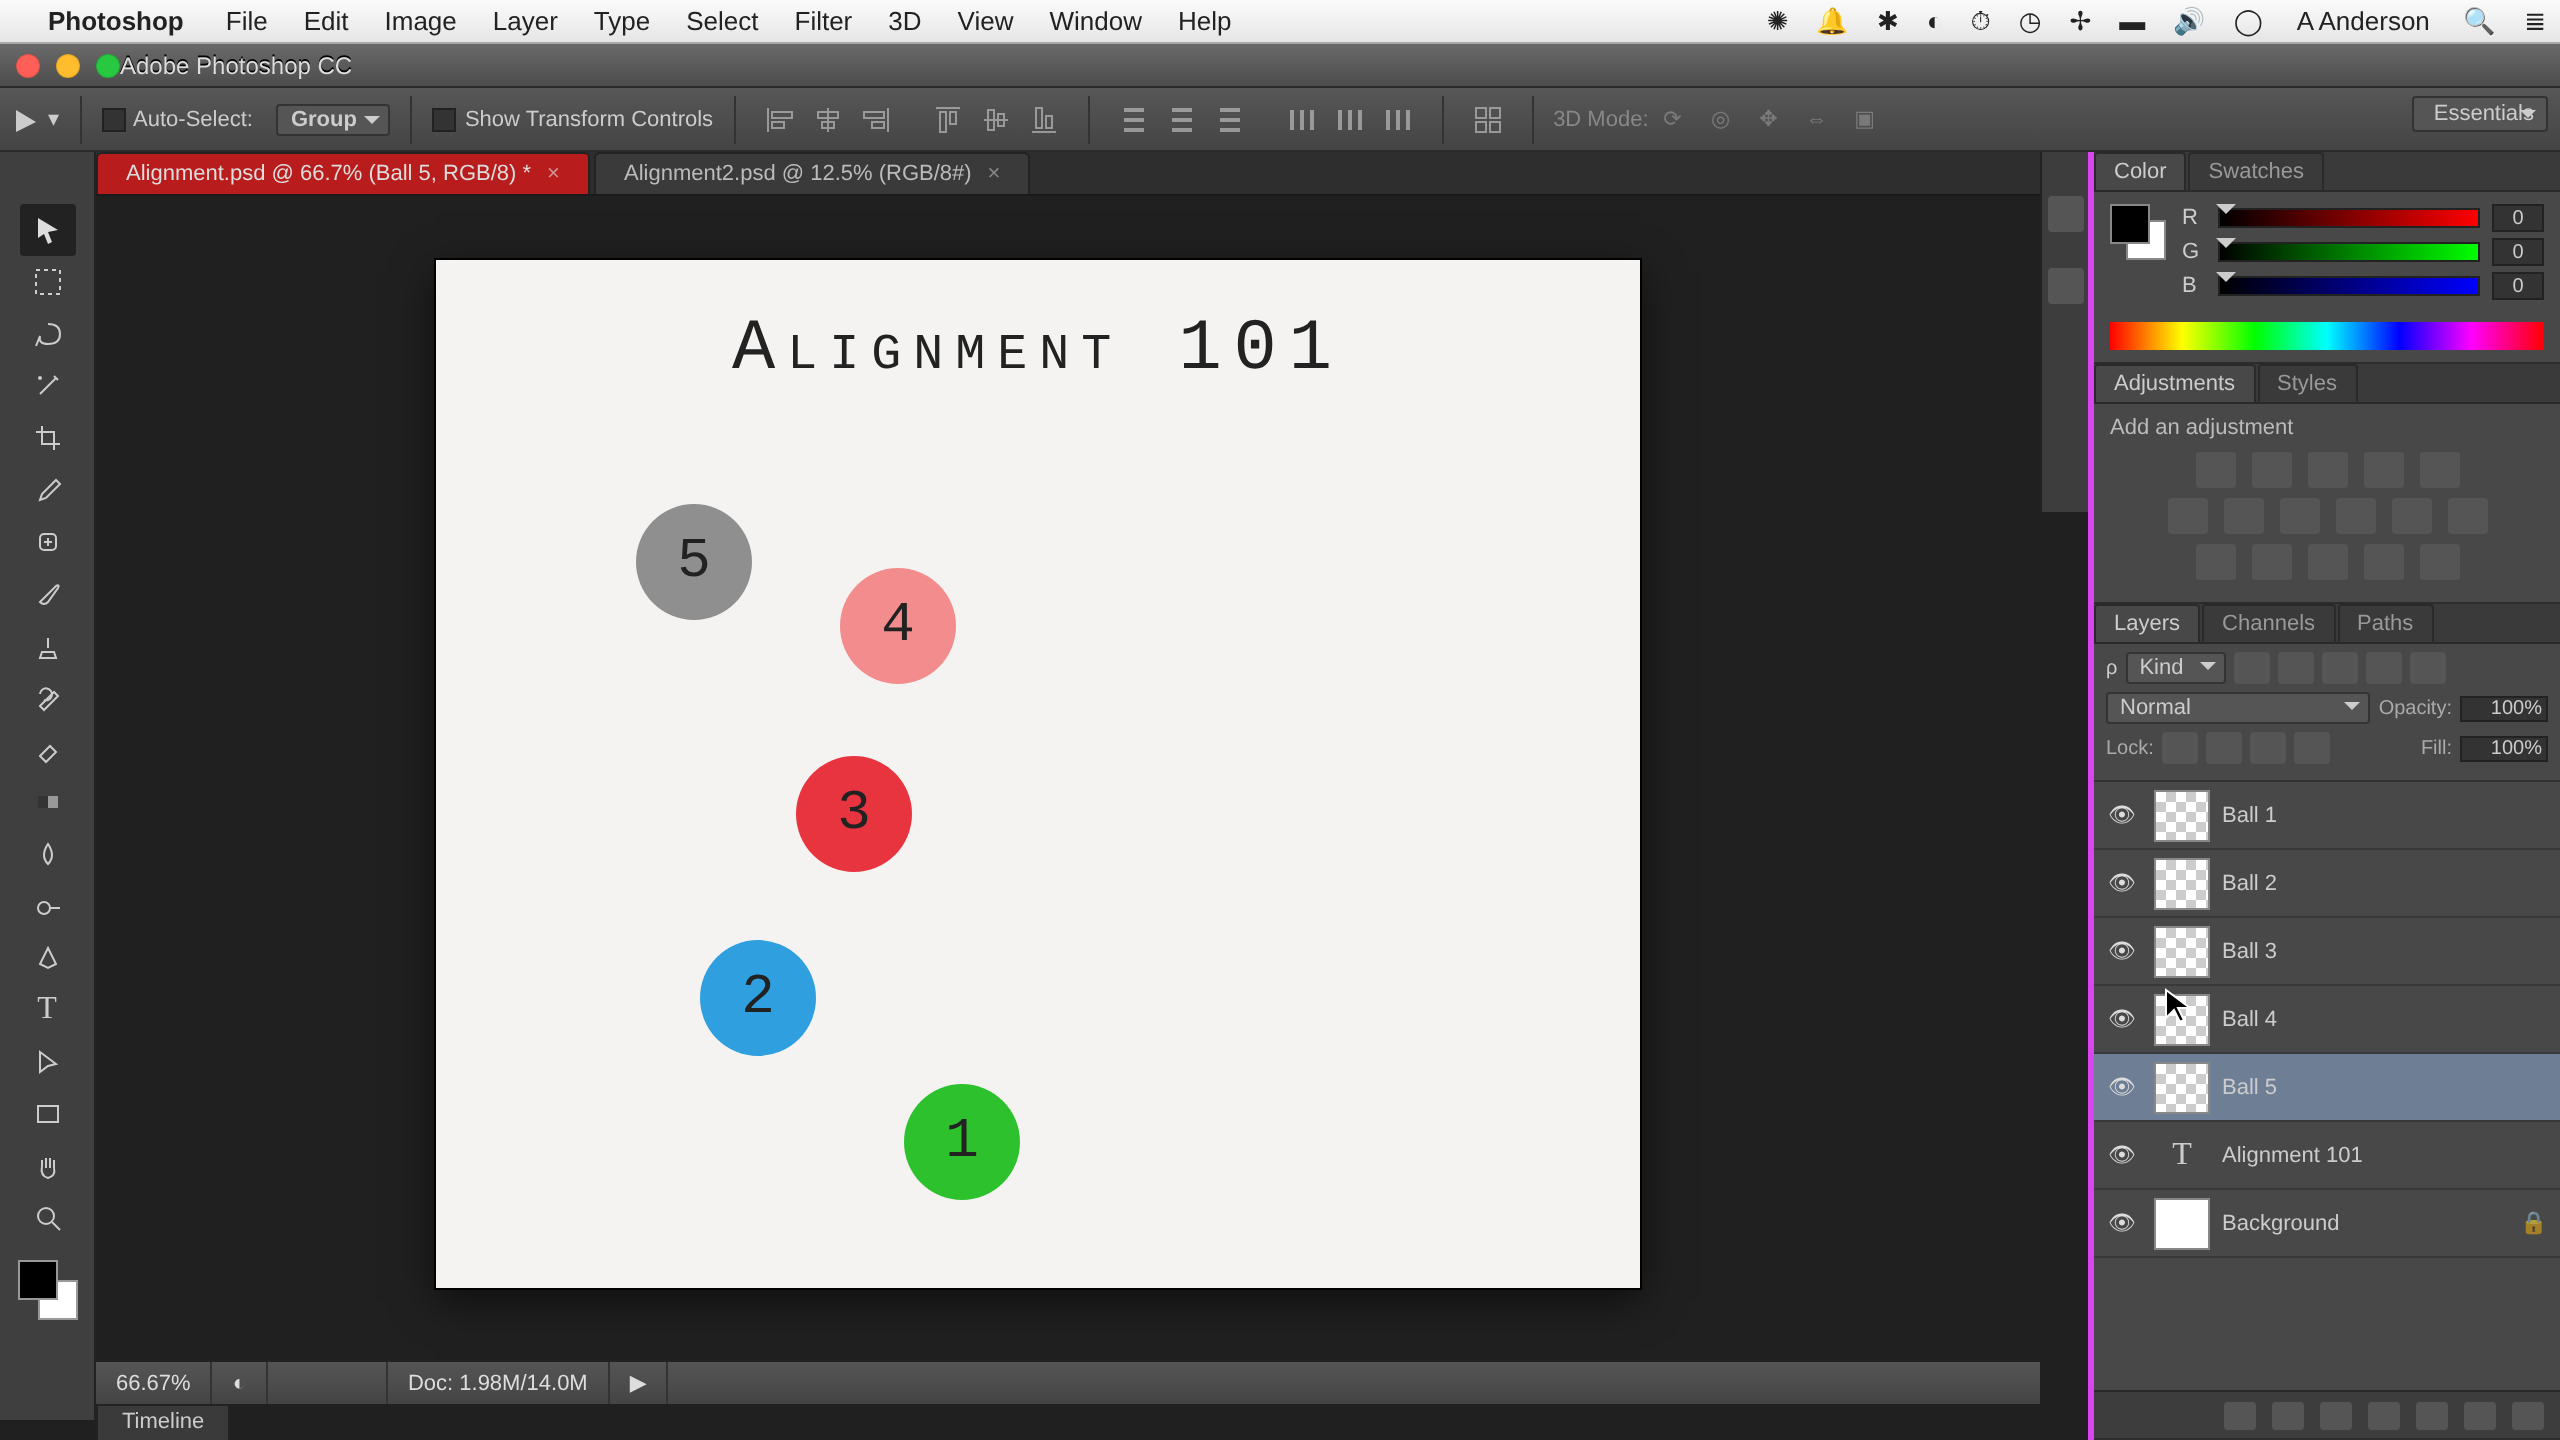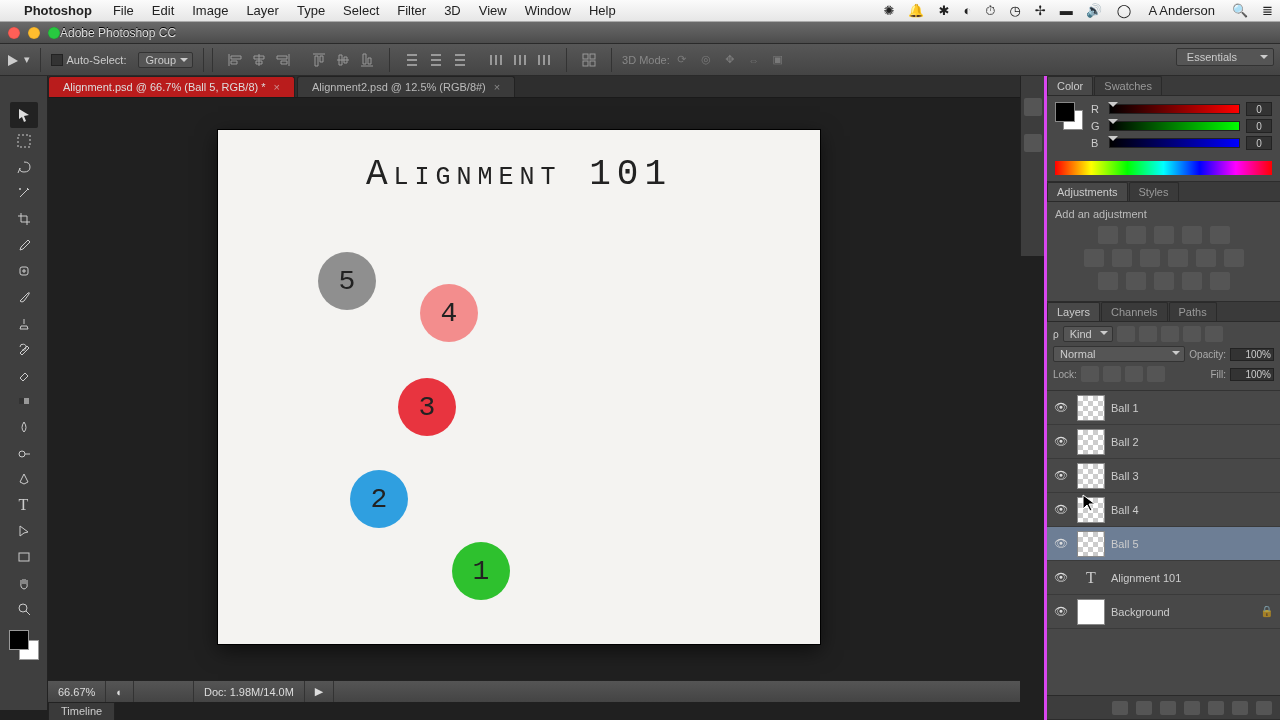--- a/index.html
+++ b/index.html
@@ -18,25 +18,25 @@
 #title-bar { position:absolute; top:22px; left:0; right:0; height:22px; background:linear-gradient(#6a6a6a,#4c4c4c); border-bottom:1px solid #2a2a2a; display:flex; align-items:center; }
 #title-bar .tl { width:12px; height:12px; border-radius:50%; margin-left:8px; box-shadow:inset 0 0 1px rgba(0,0,0,.4); }
 #title-bar .red{background:#ff5f57}#title-bar .yel{background:#ffbd2e}#title-bar .grn{background:#28c940}
 #title-bar .title { flex:1; text-align:left; color:#ddd; font-size:12px; text-shadow:0 -1px 0 #000; }
 
 
 #options-bar { position:absolute; top:44px; left:0; right:0; height:32px; background:linear-gradient(#575757,#444); border-bottom:1px solid #2a2a2a; display:flex; align-items:center; color:#ccc; font-size:11px; }
 #options-bar .ob-item { display:flex; align-items:center; padding:0 6px; height:100%; }
 #options-bar .divider { width:1px; height:24px; background:#333; margin:0 4px; }
 #options-bar .chk { width:12px; height:12px; background:#333; border:1px solid #222; margin-right:4px; }
-#options-bar .sel { background:#555; border:1px solid #333; padding:1px 16px 1px 6px; position:relative; border-radius:2px; }
+#options-bar .sel { background:#555; border:1px solid #333; padding:1px 16px 1px 6px; position:relative; border-radius:2px;font-weight:bold; }
 #options-bar .sel::after{content:"";position:absolute;right:4px;top:5px;border:4px solid transparent;border-top-color:#ccc;}
 #options-bar .ico { width:22px; height:22px; display:flex; align-items:center; justify-content:center; border-radius:2px; margin:0 1px; opacity:.6; }
 #options-bar .ico svg { width:16px; height:16px; }
-#options-bar .wsel { position:absolute; right:6px; top:4px; background:#555; border:1px solid #333; padding:2px 36px 2px 10px; border-radius:2px; }
+#options-bar .wsel { position:absolute; right:6px; top:4px; background:#555; border:1px solid #333; padding:2px 6px 2px 10px; border-radius:2px; }
 #options-bar .wsel::after{content:"";position:absolute;right:5px;top:6px;border:4px solid transparent;border-top-color:#ccc;}
 
 
 #doc-tabs { position:absolute; top:76px; left:48px; right:260px; height:22px; background:#2e2e2e; display:flex; align-items:flex-end; font-size:11px; color:#bbb; border-bottom:1px solid #1a1a1a;}
 #doc-tabs .dtab { padding:4px 14px 4px 14px; background:#3a3a3a; border:1px solid #222; border-bottom:none; margin-right:2px; border-radius:3px 3px 0 0; position:relative;}
 #doc-tabs .dtab .close{margin-left:8px;opacity:.6}
 #doc-tabs .dtab.active{background:#b91c1c;color:#ddd}
 
 
 #toolbox { position:absolute; top:76px; left:0; width:48px; bottom:10px; background:#3f3f3f; border-right:1px solid #222; display:flex; flex-direction:column; align-items:center; padding-top:26px; }
@@ -157,20 +157,24 @@
       </svg>▾</div>
   <div class="divider"></div>
   <div class="ob-item">
       <span class="chk"></span>
       <span>Auto-Select:</span>
     </div>
   <div class="ob-item">
       <span class="sel">Group</span>
     </div>
   <div class="divider"></div>
+  <div class="ob-item">
+      <span class="chk"></span>
+      <span>Show Transform Controls</span>
+    </div>
   <div class="divider"></div>
   <div class="ob-item">
     <span class="ico">
         <svg viewBox="0 0 16 16">
           <path d="M2 2v12M4 4h10v3H4zM4 9h6v3H4z" stroke="#ccc" fill="none"></path>
         </svg>
       </span>
     <span class="ico">
         <svg viewBox="0 0 16 16">
           <path d="M8 2v12M3 4h10v3H3zM5 9h6v3H5z" stroke="#ccc" fill="none"></path>

